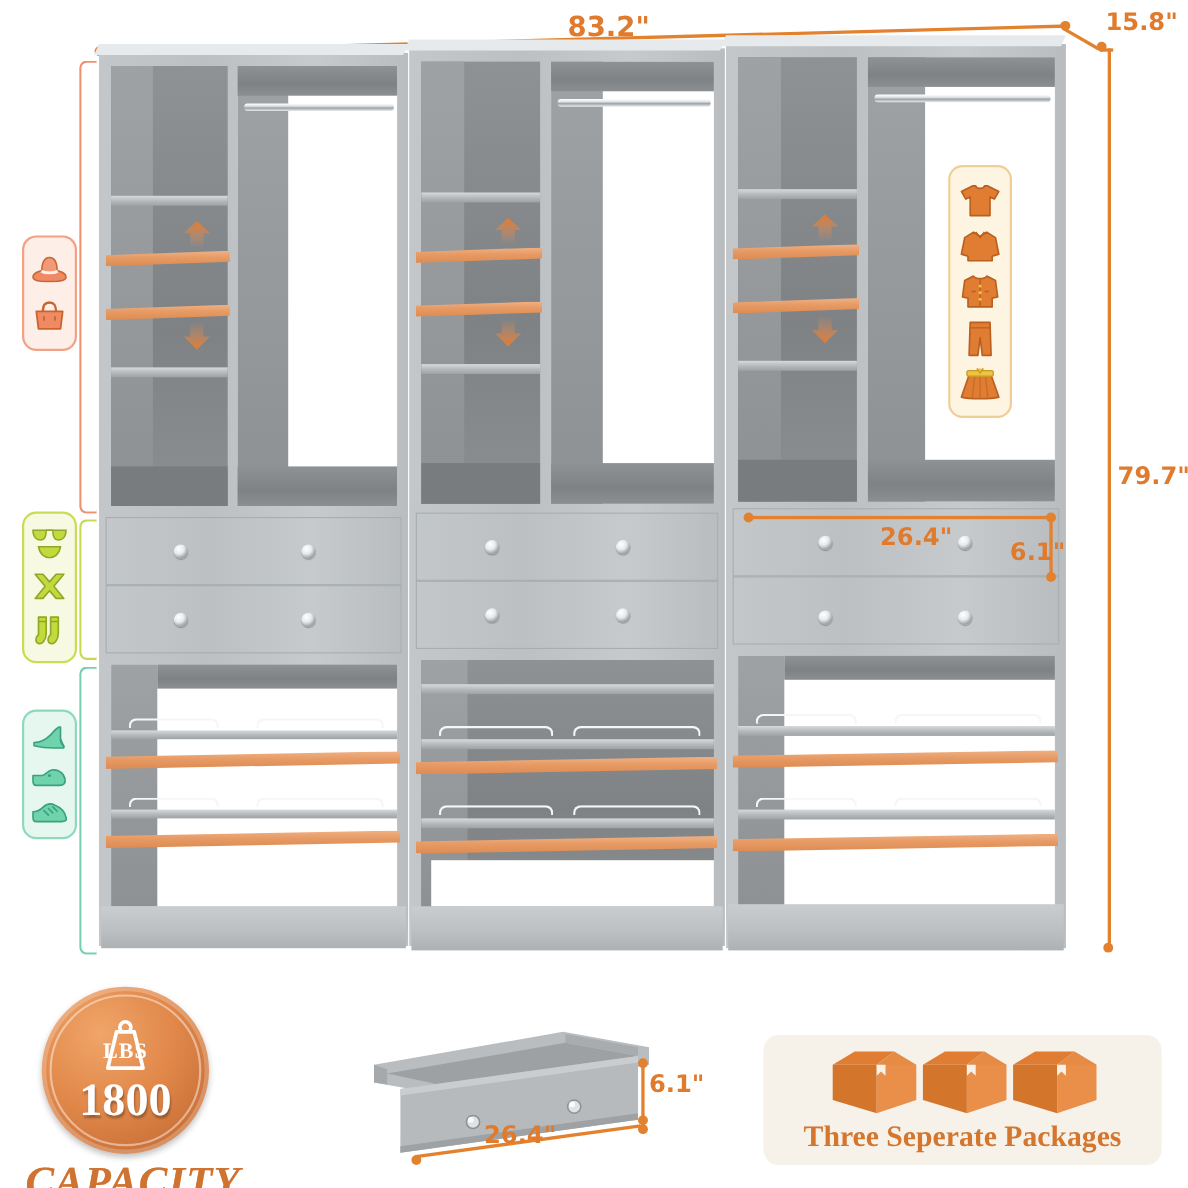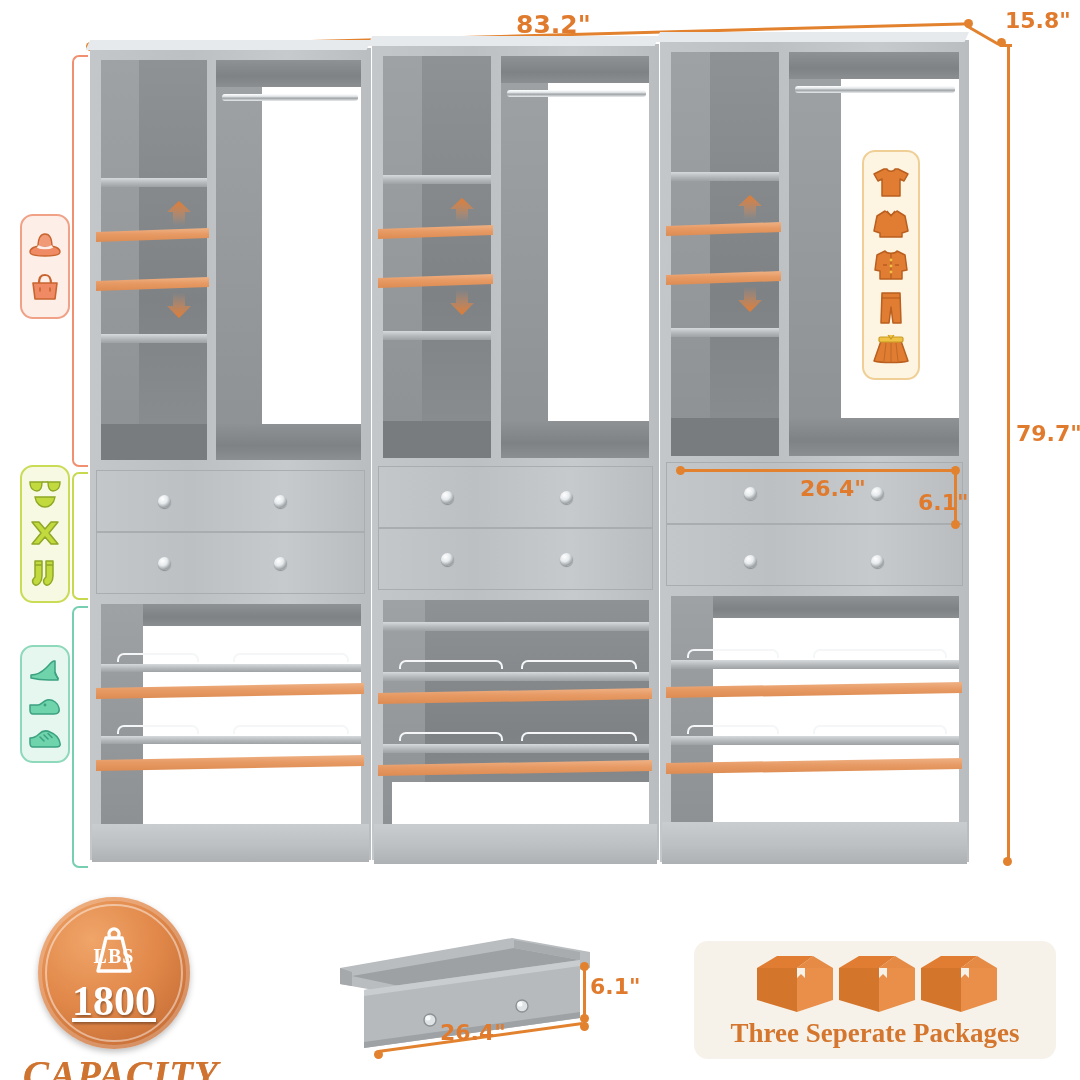--- a/index.html
+++ b/index.html
@@ -91,21 +91,20 @@
   }
   .lbs-word{
     position:absolute;width:100%;top:16px;text-align:center;
     color:#ffffff;font-family:"Liberation Serif",serif;font-weight:bold;
     font-size:20px;letter-spacing:1px;
   }
   .num1800{
     color:#ffffff;font-family:"Liberation Serif",serif;font-weight:bold;
     font-size:42px;line-height:40px;margin-top:2px;
     text-shadow:1px 2px 2px rgba(0,0,0,.3);
-    text-decoration:underline;
   }
   .capword{
     margin-top:3px;text-align:center;width:250px;margin-left:-42px;
     font-family:"Liberation Serif",serif;font-style:italic;font-weight:bold;
     font-size:39px;
     background:linear-gradient(180deg,#f2b077 0%,#d9762f 48%,#b4551b 100%);
     -webkit-background-clip:text;background-clip:text;color:#cf7330;
     text-shadow:1px 1px 0 rgba(255,255,255,.75);
     letter-spacing:1px;
   }

